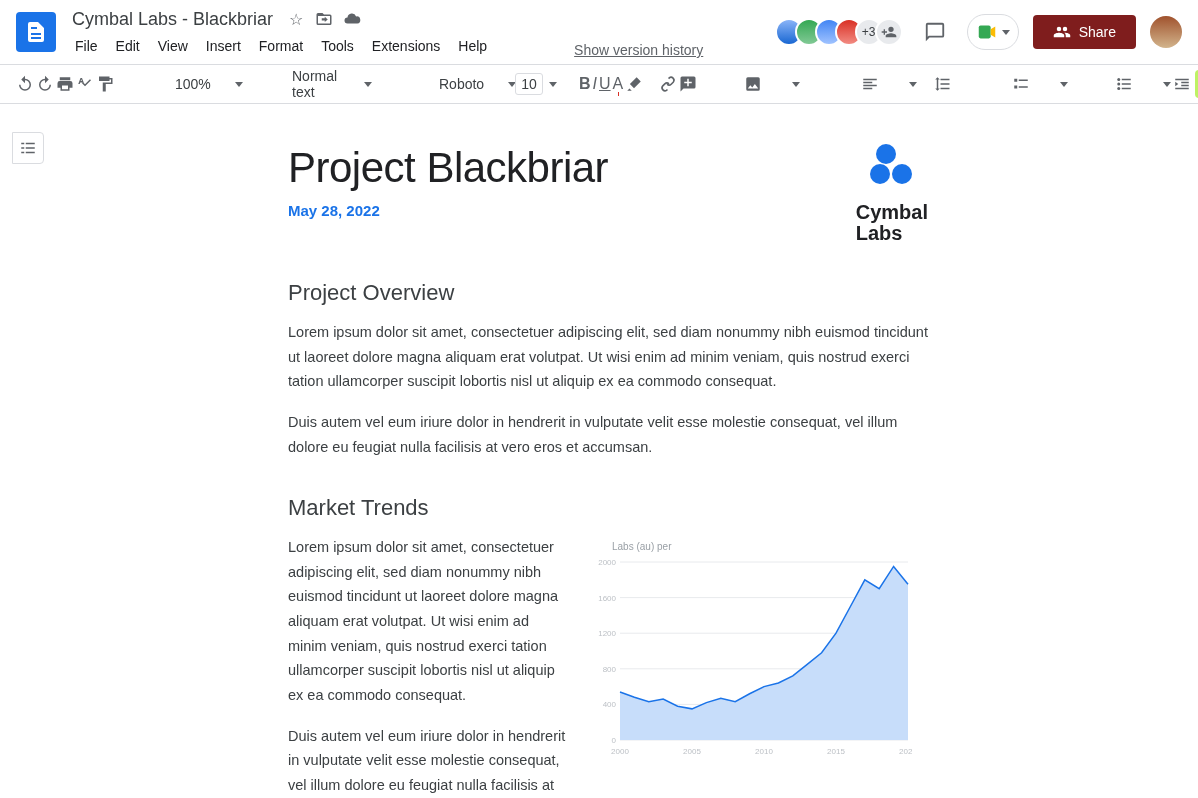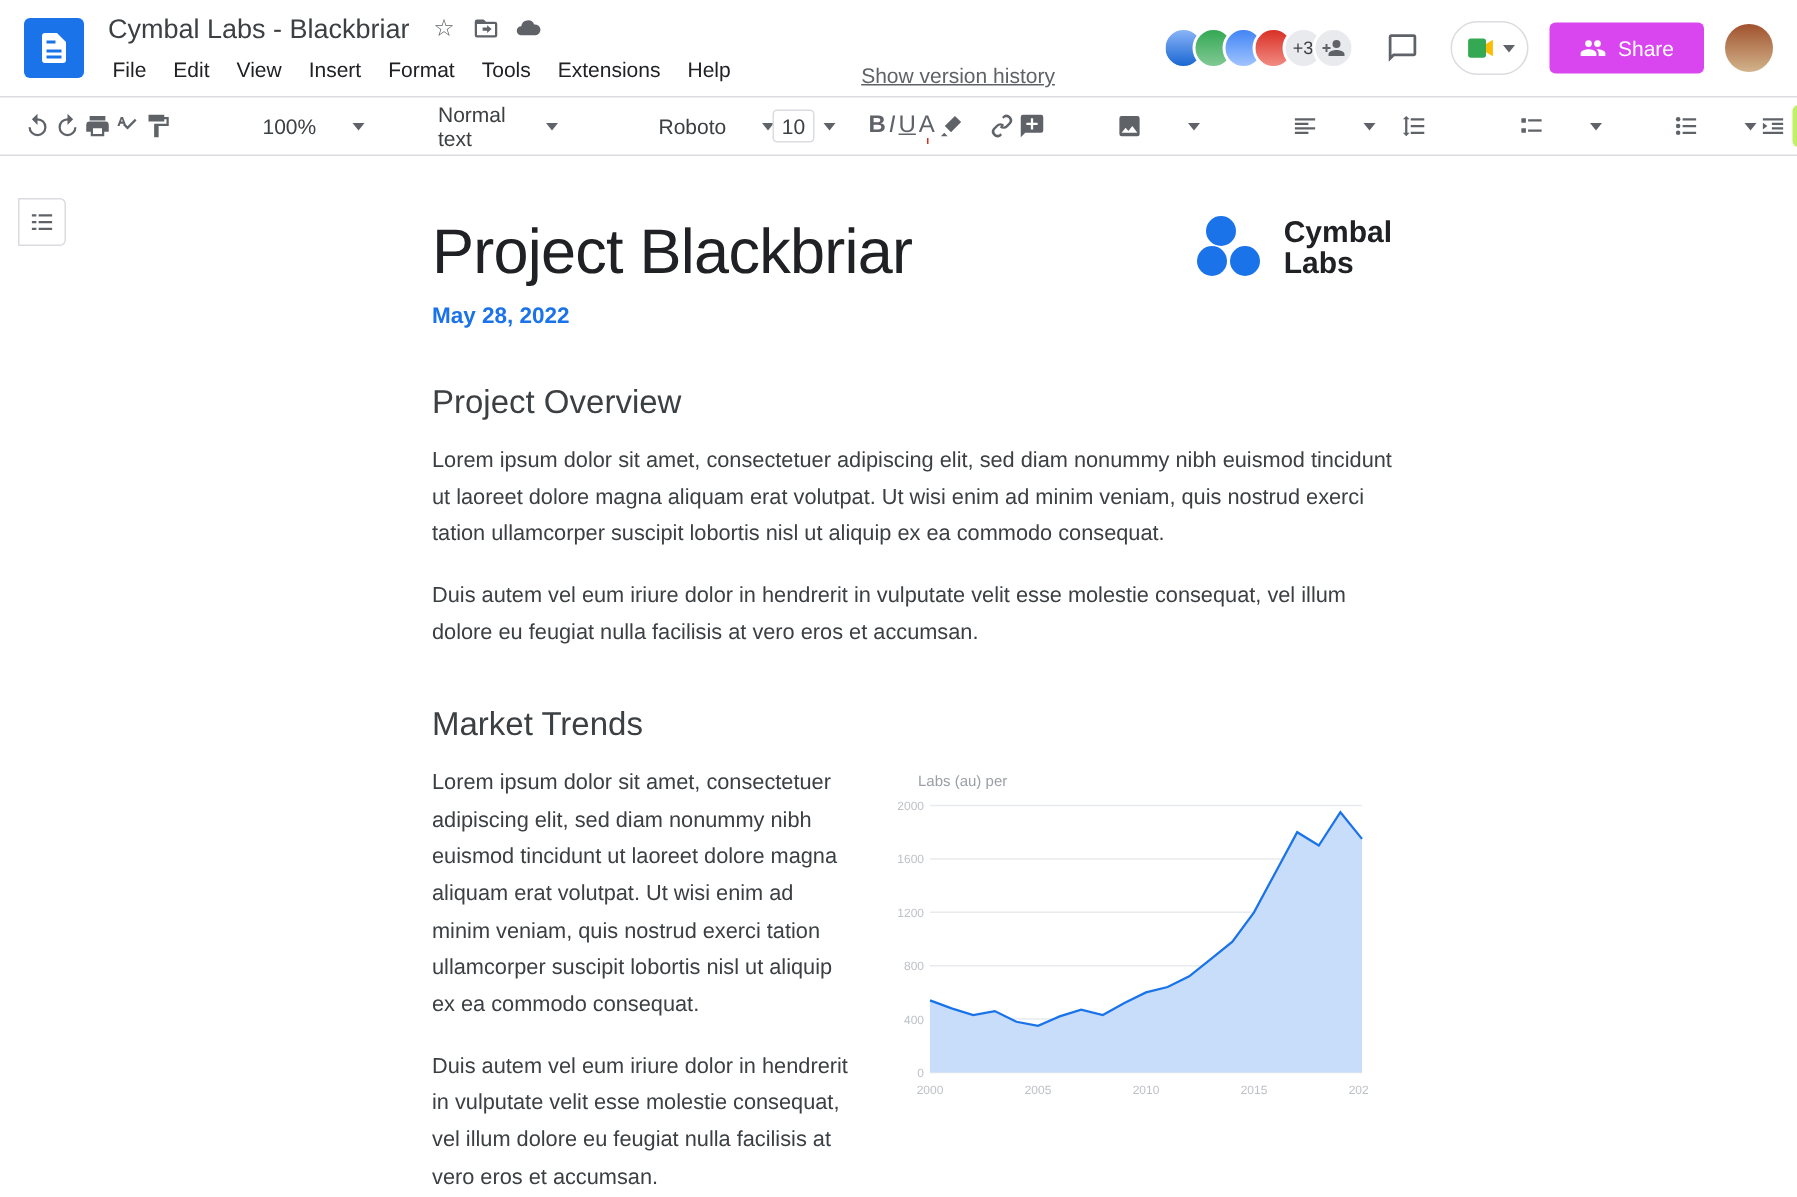--- a/index.html
+++ b/index.html
@@ -25,21 +25,21 @@
   .avatar { width: 28px; height: 28px; border-radius: 50%; border: 2px solid #fff; margin-left: -8px; background-size: cover; background-position: center; }
   .avatar:first-child { margin-left: 0; }
   .avatar.a1 { background: linear-gradient(#8ab4f8,#1967d2); }
   .avatar.a2 { background: linear-gradient(#34a853,#81c995); }
   .avatar.a3 { background: linear-gradient(#4285f4,#a0c3ff); }
   .avatar.a4 { background: linear-gradient(#d93025,#f28b82); }
   .avatar.more { background: #e8eaed; display: flex; align-items: center; justify-content: center; font-size: 12px; color: #3c4043; }
   .addperson { width: 28px; height: 28px; border-radius: 50%; background: #e8eaed; display: flex; align-items: center; justify-content: center; margin-left: -8px; border: 2px solid #fff; }
   .comment-btn { width: 36px; height: 36px; border-radius: 50%; display: flex; align-items: center; justify-content: center; cursor: pointer; }
   .meet-btn { display: flex; align-items: center; gap: 4px; padding: 6px 8px; border: 1px solid #dadce0; border-radius: 20px; cursor: pointer; }
-  .share-btn { display: flex; align-items: center; gap: 8px; background: #d946ef; color: #fff; padding: 8px 20px; border-radius: 4px; font-size: 14px; font-weight: 500; cursor: pointer; }
+  .share-btn { display: flex; align-items: center; gap: 8px; background: #7f1d1d; color: #fff; padding: 8px 20px; border-radius: 4px; font-size: 14px; font-weight: 500; cursor: pointer; }
   .profile-avatar { width: 32px; height: 32px; border-radius: 50%; background: linear-gradient(#a0522d,#d2b48c); }
 
   
   .toolbar { height: 40px; border-top: 1px solid #dadce0; border-bottom: 1px solid #dadce0; display: flex; align-items: center; padding: 0 16px; gap: 2px; }
   .tbtn { width: 30px; height: 30px; display: flex; align-items: center; justify-content: center; border-radius: 4px; cursor: pointer; color: #5f6368; }
   .tsep { width: 1px; height: 24px; background: #dadce0; margin: 0 6px; }
   .tdrop { display: flex; align-items: center; gap: 24px; padding: 4px 6px; border-radius: 4px; cursor: pointer; font-size: 14px; color: #3c4043; margin-left: 39px; }
   .caret { width: 0; height: 0; border-left: 4px solid transparent; border-right: 4px solid transparent; border-top: 5px solid #5f6368; }
   .tdrop.zoom { min-width: 62px; }
   .tdrop.style { min-width: 92px; }
@@ -52,21 +52,21 @@
   .mode-pill svg { fill:#1967d2; }
   .toolbar .spacer { flex:1; }
 
   
   .canvas { position: relative; height: calc(798px - 64px - 40px); overflow: hidden; background: #fff; }
   .outline-tab { position: absolute; left: 12px; top: 28px; width: 32px; height: 32px; border: 1px solid #dadce0; border-radius: 0 4px 4px 0; display:flex; align-items:center; justify-content:center; color:#5f6368; background:#fff; }
   .page { position: absolute; left: 288px; top: 40px; width: 640px; }
   .doc-head { display:flex; justify-content:space-between; align-items:flex-start; margin-bottom: 16px; }
   .doc-h1 { font-size: 42px; font-weight: 400; color: #202124; letter-spacing: -0.5px; font-family: "Google Sans", Arial, sans-serif; }
   .doc-date { color: #1a73e8; font-weight: 600; font-size: 15px; margin-top: 10px; }
-  .brand { display:flex; align-items:center; gap:14px; margin-left: 20px; }
+  .brand { display:flex; align-items:center; gap:14px; margin-left: 20px; flex-direction: column; }
   .brand-dots { position:relative; width: 44px; height: 44px; }
   .brand-dots .d { position:absolute; width:20px; height:20px; background:#1a73e8; border-radius:50%; }
   .brand-dots .d1 { left:6px; top:0; }
   .brand-dots .d2 { left:0; top:20px; }
   .brand-dots .d3 { left:22px; top:20px; }
   .brand-txt { font-family: Arial, sans-serif; font-size: 20px; font-weight: 700; line-height:1.05; }
   .sec-h { font-size: 22px; color:#3c4043; margin-top: 36px; margin-bottom: 14px; font-family:"Google Sans", Arial, sans-serif; }
   .para { font-size: 14.5px; color:#3c4043; line-height: 1.7; margin-bottom: 16px; }
   .trend-row { display:flex; gap: 24px; align-items:flex-start; }
   .trend-row .col-text { flex: 0 0 280px; }

